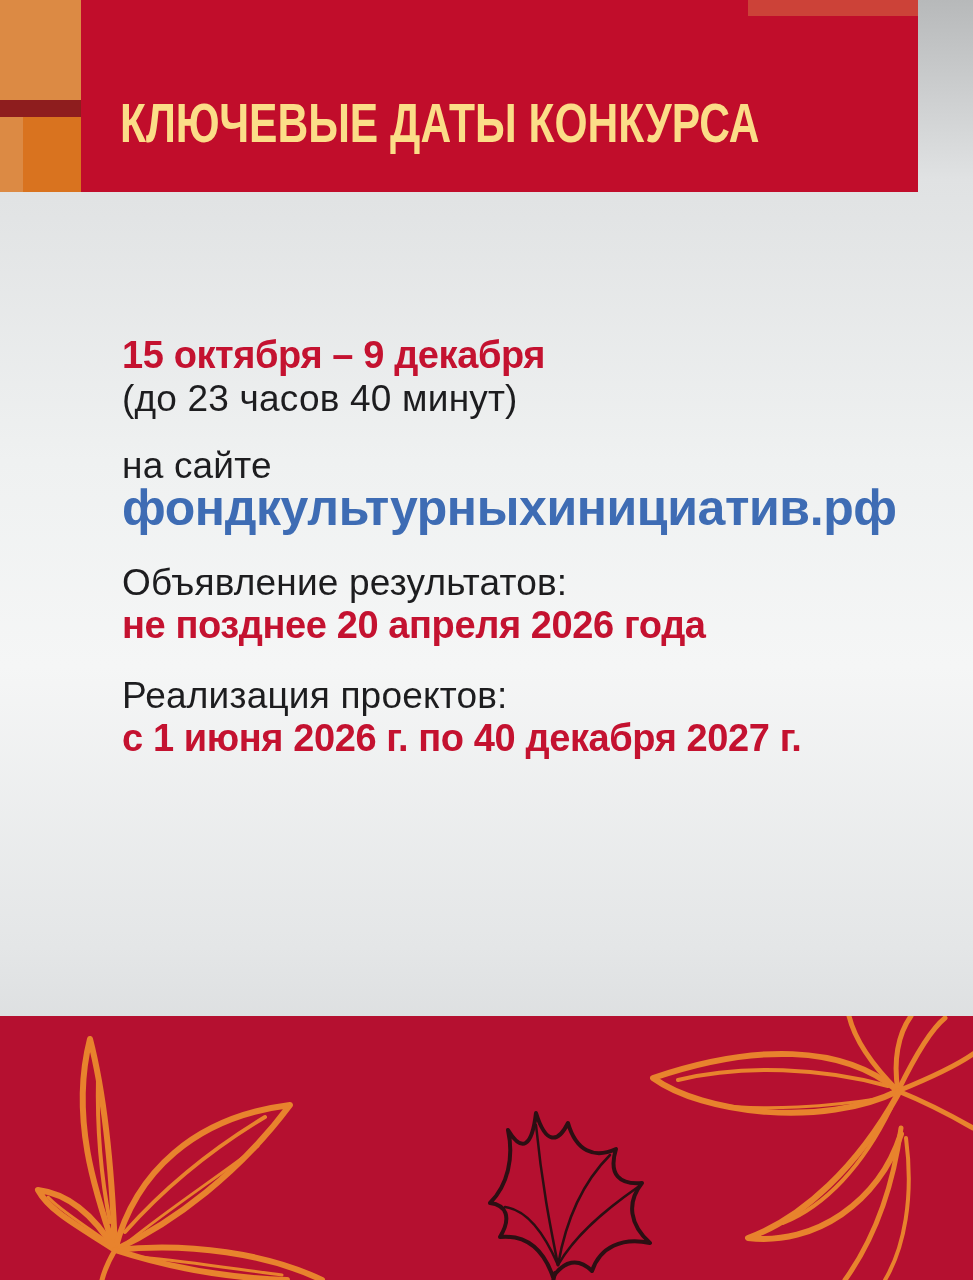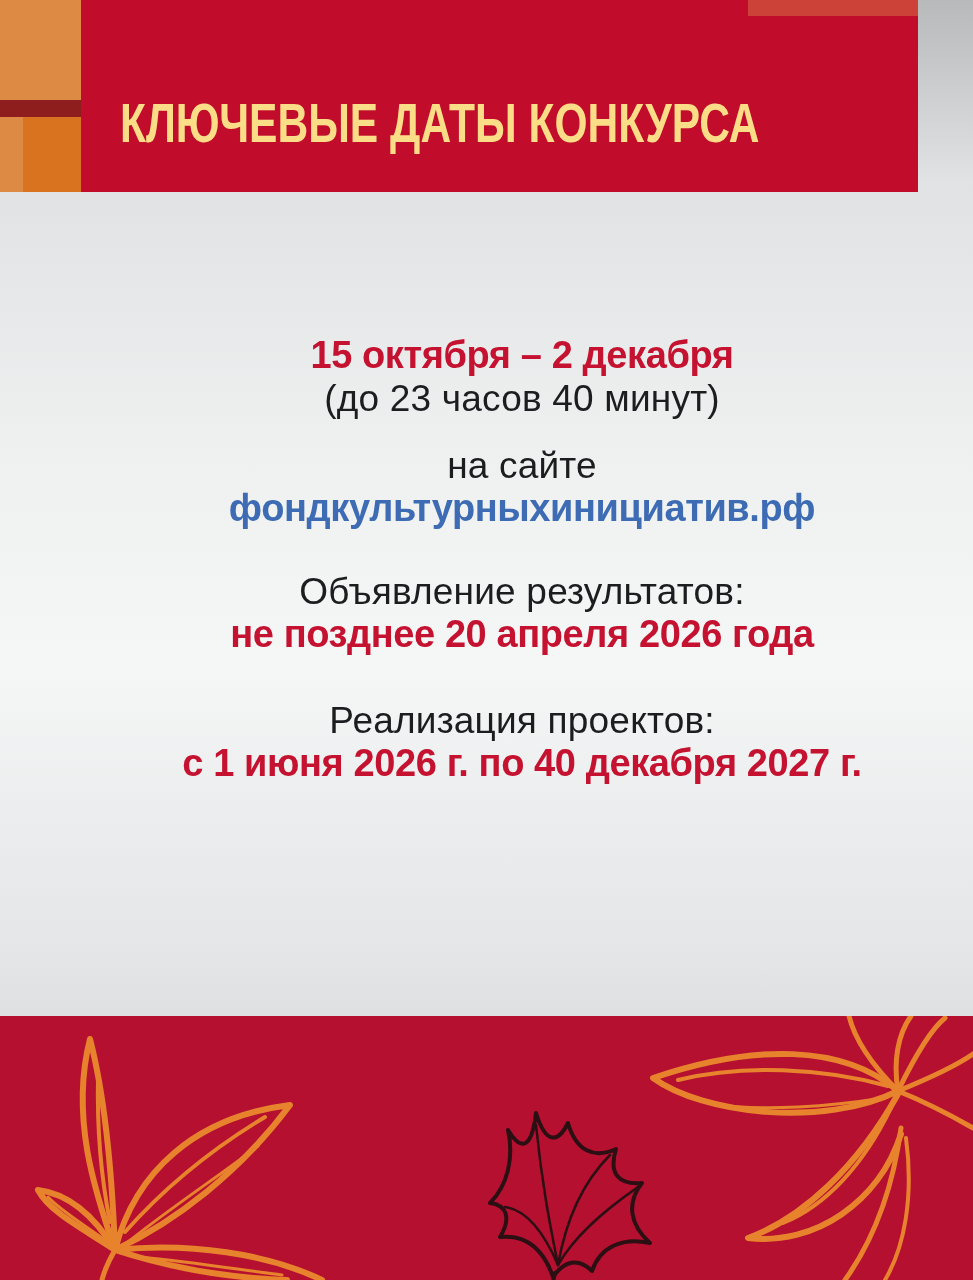--- a/index.html
+++ b/index.html
@@ -2,21 +2,20 @@
 <html><head>
 <meta charset="utf-8">
 <style>
   html,body{margin:0;padding:0;background:#888;}
   .poster{
     position:relative;
     width:973px;height:1280px;
     overflow:hidden;
     font-family:"Liberation Sans", sans-serif;
     background:linear-gradient(180deg,#B7B9BA 0%,#E0E2E3 14%,#EFF1F1 36%,#F5F6F6 52%,#E4E6E7 74%,#D2D4D6 90%,#C7C9CB 100%);
-    text-align:center;
   }
   
   .orange-block-top{position:absolute;left:0;top:0;width:81px;height:100px;background:#DC8A44;}
   .maroon-stripe{position:absolute;left:0;top:100px;width:81px;height:17px;background:#8E1D1E;}
   .orange-block-bottom-left{position:absolute;left:0;top:117px;width:23px;height:75px;background:#DC8A44;}
   .orange-block-bottom-right{position:absolute;left:23px;top:117px;width:58px;height:75px;background:#D9731F;}
   .top-banner{position:absolute;left:81px;top:0;width:837px;height:192px;background:#C10D2B;}
   .top-banner-accent{position:absolute;left:748px;top:0;width:170px;height:16px;background:#CC4238;}
   .title{
     position:absolute;left:120px;top:92px;
@@ -25,24 +24,24 @@
     transform:scaleX(0.76);transform-origin:left center;
   }
   
   .content{
     position:absolute;left:122px;top:334px;width:800px;
     font-size:37px;line-height:43px;color:#1D1D1F;letter-spacing:0.2px;
   }
   .content .line{display:block;}
   .text-group{margin:0;}
   .g2{margin-top:24px;}
-  .g3{margin-top:40px;}
-  .g4{margin-top:43px;}
+  .g3{margin-top:31px;}
+  .g4{margin-top:27px;}
   .red-bold{font-weight:700;color:#C41230;font-size:38px;letter-spacing:-0.4px;}
-  .link-blue{font-weight:700;color:#3E6CB4;font-size:38px;letter-spacing:-0.4px;text-decoration:none;cursor:pointer;}
+  .link-blue{font-weight:700;color:#3E6CB4;font-size:50px;letter-spacing:-0.4px;text-decoration:none;cursor:pointer;}
   
   .bottom-banner{
     position:absolute;left:0;top:1016px;width:973px;height:264px;
     background:#B51030;overflow:hidden;
   }
   .sketch{position:absolute;}
   .sketch path{fill:none;stroke-linecap:round;stroke-linejoin:round;}
   .orange-stroke path{stroke:#E8832D;}
   .dark-stroke path{stroke:#2B0F13;}
 </style>
@@ -56,21 +55,21 @@
   <div class="orange-block-bottom-left"></div>
   <div class="orange-block-bottom-right"></div>
 
   <div class="top-banner"></div>
   <div class="top-banner-accent"></div>
   <div class="title">КЛЮЧЕВЫЕ ДАТЫ КОНКУРСА</div>
 
   <div class="content">
 
     <p class="text-group g1">
-      <span class="line red-bold">15 октября – 2 декабря</span>
+      <span class="line red-bold">15 октября – 9 декабря</span>
       <span class="line">(до 23 часов 40 минут)</span>
     </p>
 
     <p class="text-group g2">
       <span class="line">на сайте</span>
       <a class="line link-blue">фондкультурныхинициатив.рф</a>
     </p>
 
     <p class="text-group g3">
       <span class="line">Объявление результатов:</span>

